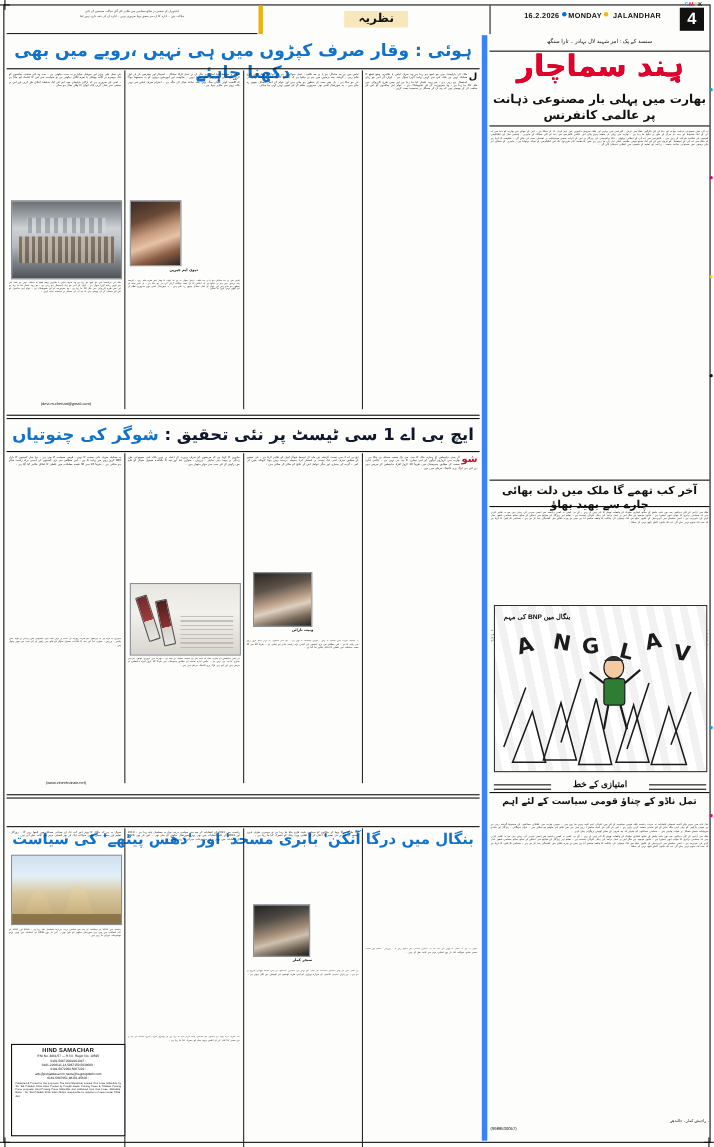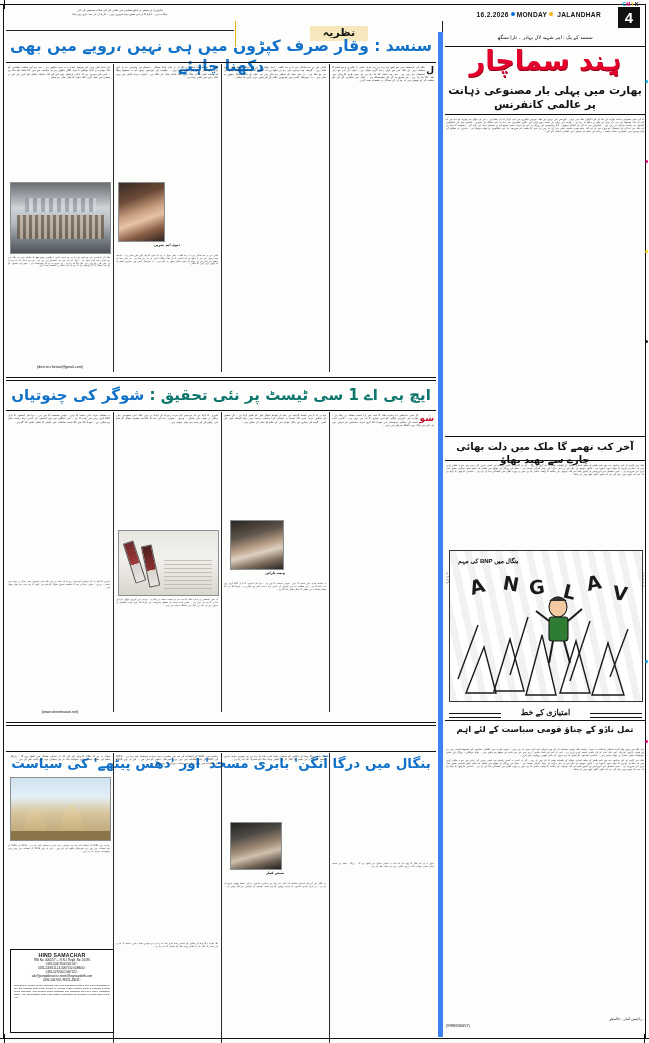--- a/index.html
+++ b/index.html
@@ -37,22 +37,22 @@
     position:absolute;left:2px;top:1px;width:228px;height:24px;
     border-bottom:1px solid #222;
   }
   .tl-line{
     direction:rtl;text-align:center;color:#333;
     font-size:2.6px;line-height:4.4px;letter-spacing:.2px;
     font-family:"DejaVu Sans",sans-serif;
     padding-top:3px;
   }
   .top-mid-block{
-    position:absolute;left:231px;top:16px;width:206px;height:26px;
-    border-left:1px solid #eab308;border-right:1px solid #222;
+    position:absolute;left:231px;top:0;width:206px;height:26px;
+    border-left:4px solid #eab308;border-right:1px solid #222;
   }
   .nazaria{
     position:absolute;left:50%;transform:translateX(-50%);top:5px;
     background:#f6e7bd;
     padding:1px 13px 2px 13px;
     border-radius:1px;
     font-size:11px;line-height:12px;font-weight:bold;
     color:#111;direction:rtl;
     font-family:"DejaVu Sans",sans-serif;
   }
@@ -82,21 +82,21 @@
   .rule{background:#111;position:absolute;}
   .hrule{height:1px;left:0;right:0;}
 
   .headline{
     direction:rtl;text-align:center;color:#1272c9;
     font-weight:bold;font-family:"DejaVu Sans",sans-serif;
   }
   .headline.h1{font-size:15.5px;line-height:20px;}
   .headline.h2{font-size:15px;line-height:19px;}
   .headline.h3{font-size:13.5px;line-height:18px;}
-  .headline .blk{color:#0f766e;}
+  .headline .blk{color:#0f172a;}
 
   .colbox{position:absolute;overflow:hidden;}
   .col-sep{position:absolute;width:1px;background:#2a2a2a;}
 
   .dropcap{
     float:right;font-size:9px;line-height:8px;font-weight:bold;color:#111;
     margin:0 0 0 1.5px;font-family:"DejaVu Sans",sans-serif;
   }
   .dropcap.blue{color:#1272c9;}
   .dropcap.red{color:#c8102e;}
@@ -181,21 +181,21 @@
       <div class="dateline">
         <span>16.2.2026</span><span class="dot b"></span><span>MONDAY</span><span class="dot y"></span>&nbsp;<span>JALANDHAR</span>
       </div>
       <div class="pagenum">4</div>
     </div>
   </div>
 
   <div class="main-left">
 
     <div class="headline h1" style="position:absolute;left:0;top:4px;width:430px;">
-      <span>سنسد : وقار صرف کپڑوں میں ہی نہیں ،</span><span>رویے میں بھی دکھنا چاہئے</span>
+      <span>ہوئی : وقار صرف کپڑوں میں ہی نہیں ،</span><span>رویے میں بھی دکھنا چاہئے</span>
     </div>
 
     <div class="rule hrule" style="top:30px;"></div>
 
     <div class="col-sep" style="left:107px;top:32px;height:308px;"></div>
     <div class="col-sep" style="left:215px;top:32px;height:308px;"></div>
     <div class="col-sep" style="left:323px;top:32px;height:308px;"></div>
 
     <div class="colbox" style="left:326px;top:34px;width:102px;height:304px;">
       <div class="jcopy"><span class="dropcap blk">ل</span><span>ملک کی پارلیمنٹ میں جو کچھ ہو رہا ہے وہ صرف لباس یا ظاہری وضع قطع کا معاملہ نہیں ہے بلکہ اس سے کہیں زیادہ گہرا سوال ہے ۔ ایوان کے اندر جو زبان استعمال ہو رہی ہے ، جو رویہ اختیار کیا جا رہا ہے اور جس طرح کارروائی میں خلل ڈالا جا رہا ہے ، وہ جمہوریت کے لئے تشویشناک ہے ۔ عوام اپنے نمائندوں کو اس لئے منتخب کر کے بھیجتے ہیں کہ وہ ان کے مسائل پر سنجیدہ بحث کریں ۔</span></div>

